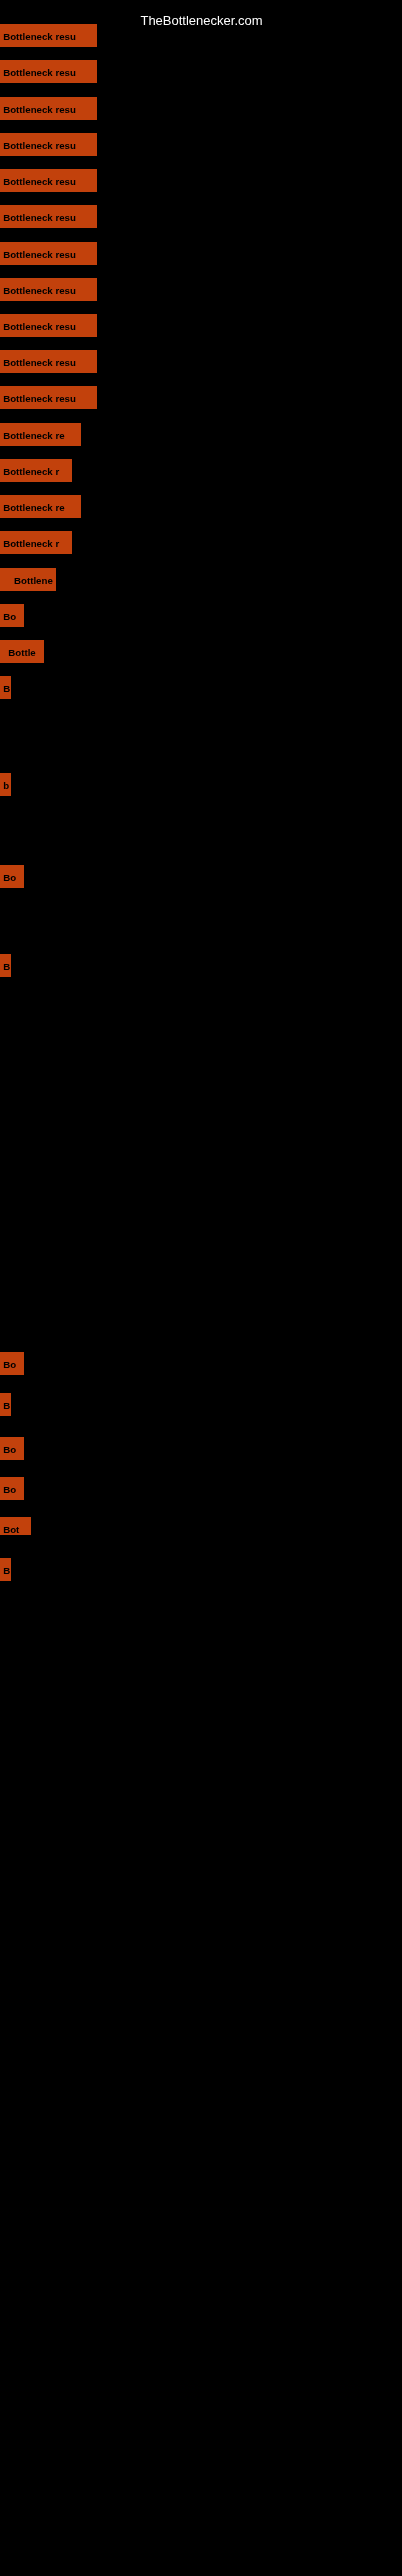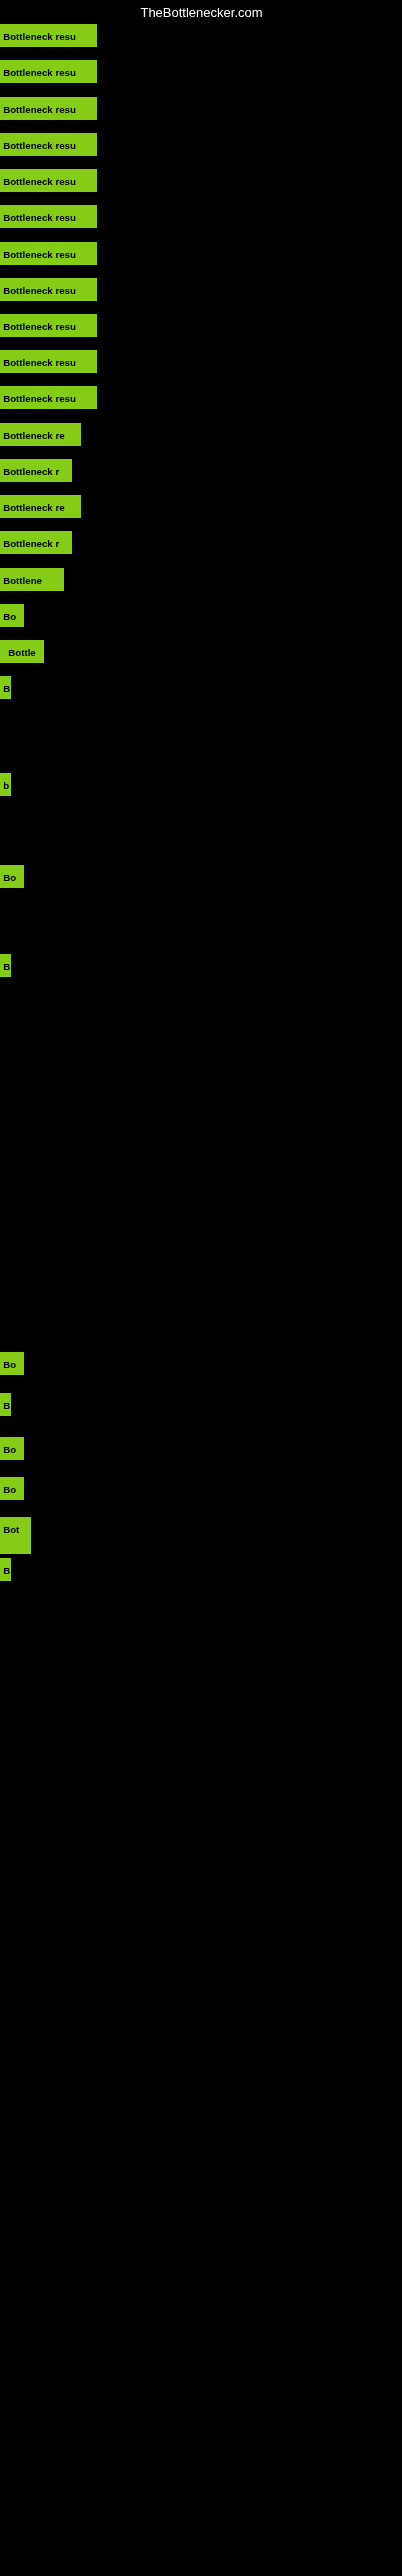--- a/index.html
+++ b/index.html
@@ -13,28 +13,28 @@
       width: 403px;
       min-height: 2576px;
       font-family: Arial, sans-serif;
       position: relative;
     }
 
     .site-title {
       text-align: center;
       color: #ffffff;
       font-size: 13px;
-      padding: 5px 0;
+      padding: 13px 0;
       width: 100%;
     }
 
     .bottleneck-item {
       position: absolute;
       left: 0;
-      background-color: #84cc16;
+      background-color: #c2410c;
       color: #000000;
       font-size: 9.7px;
       font-weight: bold;
       padding: 1.6px 3.2px;
       white-space: nowrap;
       overflow: hidden;
     }
   </style>
 </head>
 <body>
@@ -51,26 +51,26 @@
 <div class="bottleneck-item" style="top: 205px; width: 97px; height: 22.5px; line-height: 22.5px;">Bottleneck resu</div>
 <div class="bottleneck-item" style="top: 242px; width: 97px; height: 22.5px; line-height: 22.5px;">Bottleneck resu</div>
 <div class="bottleneck-item" style="top: 278px; width: 97px; height: 22.5px; line-height: 22.5px;">Bottleneck resu</div>
 <div class="bottleneck-item" style="top: 314px; width: 97px; height: 22.5px; line-height: 22.5px;">Bottleneck resu</div>
 <div class="bottleneck-item" style="top: 350px; width: 97px; height: 22.5px; line-height: 22.5px;">Bottleneck resu</div>
 <div class="bottleneck-item" style="top: 386px; width: 97px; height: 22.5px; line-height: 22.5px;">Bottleneck resu</div>
 <div class="bottleneck-item" style="top: 423px; width: 81px; height: 22.5px; line-height: 22.5px;">Bottleneck re</div>
 <div class="bottleneck-item" style="top: 459px; width: 72px; height: 22.5px; line-height: 22.5px;">Bottleneck r</div>
 <div class="bottleneck-item" style="top: 495px; width: 81px; height: 22.5px; line-height: 22.5px;">Bottleneck re</div>
 <div class="bottleneck-item" style="top: 531px; width: 72px; height: 22.5px; line-height: 22.5px;">Bottleneck r</div>
-<div class="bottleneck-item" style="top: 568px; width: 64px; height: 22.5px; line-height: 22.5px;">Bottlene</div>
+<div class="bottleneck-item" style="top: 568px; width: 56px; height: 22.5px; line-height: 22.5px; text-align: right;">Bottlene</div>
 <div class="bottleneck-item" style="top: 604px; width: 24px; height: 22.5px; line-height: 22.5px;">Bo</div>
 <div class="bottleneck-item" style="top: 640px; width: 44px; height: 22.5px; line-height: 22.5px; text-align: center;">Bottle</div>
 <div class="bottleneck-item" style="top: 676px; width: 11.3px; height: 22.5px; line-height: 22.5px;">B</div>
 <div class="bottleneck-item" style="top: 773px; width: 11.3px; height: 22.5px; line-height: 22.5px;">b</div>
 <div class="bottleneck-item" style="top: 865px; width: 24px; height: 22.5px; line-height: 22.5px;">Bo</div>
 <div class="bottleneck-item" style="top: 954px; width: 11.3px; height: 22.5px; line-height: 22.5px;">B</div>
 <div class="bottleneck-item" style="top: 1352px; width: 24px; height: 22.5px; line-height: 22.5px;">Bo</div>
 <div class="bottleneck-item" style="top: 1393px; width: 11.3px; height: 22.5px; line-height: 22.5px;">B</div>
 <div class="bottleneck-item" style="top: 1437px; width: 24px; height: 22.5px; line-height: 22.5px;">Bo</div>
 <div class="bottleneck-item" style="top: 1477px; width: 24px; height: 22.5px; line-height: 22.5px;">Bo</div>
-<div class="bottleneck-item" style="top: 1517px; width: 31px; height: 37px; line-height: 22.5px;">Bot</div>
+<div class="bottleneck-item" style="top: 1517px; width: 31px; height: 18px; line-height: 22.5px;">Bot</div>
 <div class="bottleneck-item" style="top: 1558px; width: 11.3px; height: 22.5px; line-height: 22.5px;">B</div>
 
 
 </body></html>

